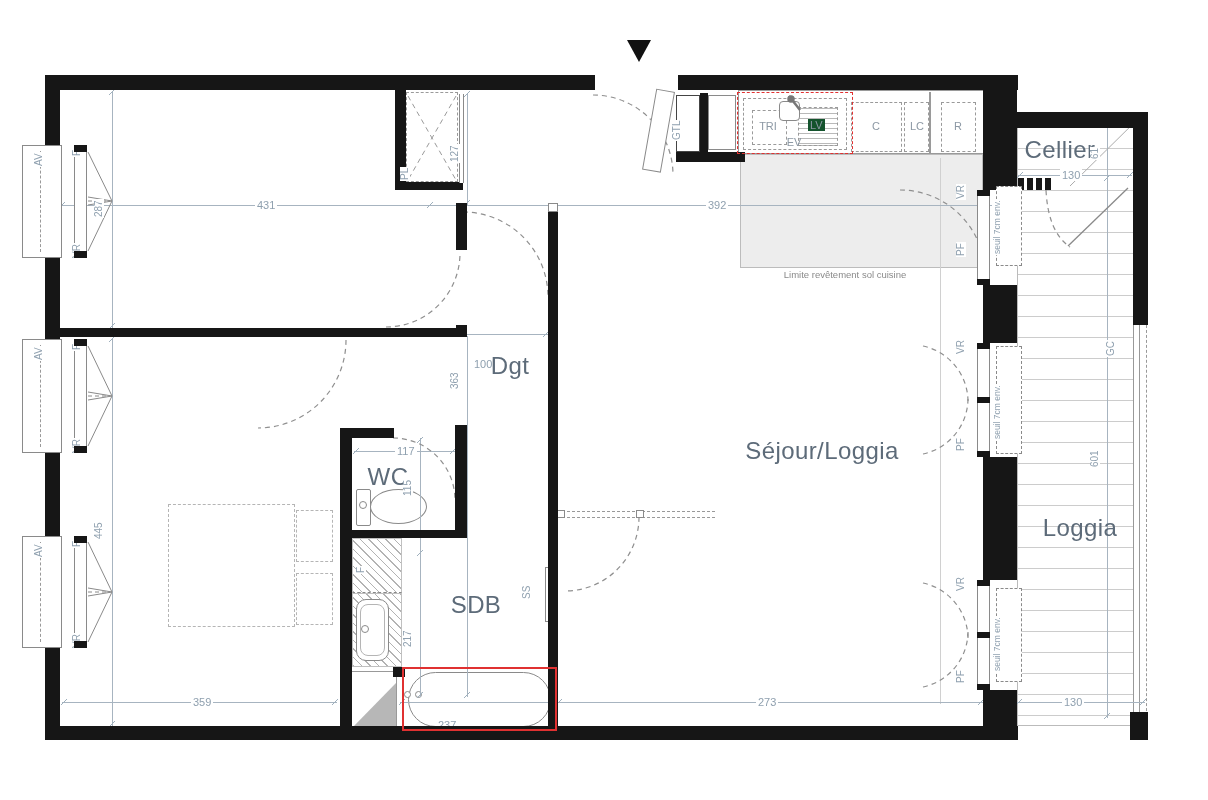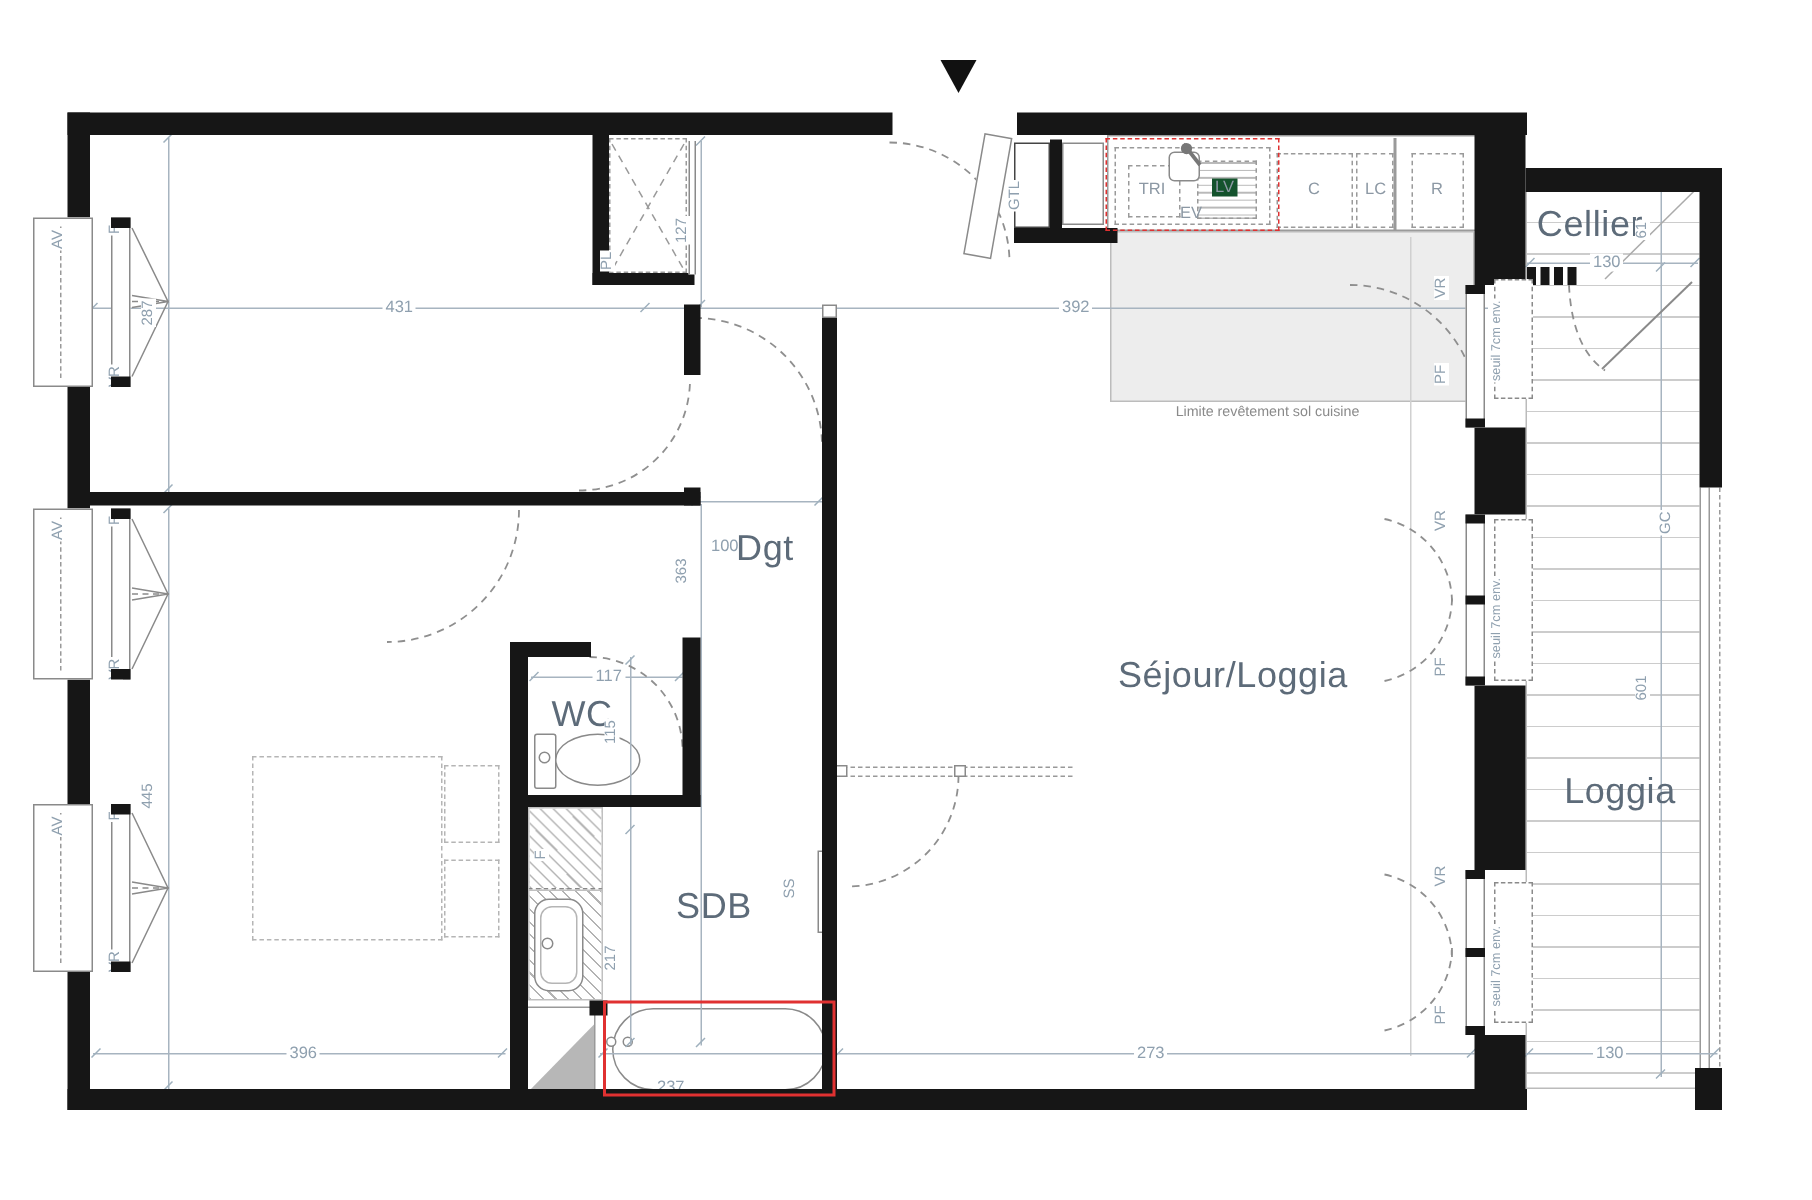--- a/index.html
+++ b/index.html
@@ -215,21 +215,21 @@
   <div class="chip" style="left:255px;top:199px;">431</div>
   <div class="chip" style="left:706px;top:199px;">392</div>
   <div class="vtext" style="left:104px;top:208px;">287</div>
   <div class="vtext" style="left:104px;top:530px;">445</div>
   <div class="vtext" style="left:460px;top:153px;">127</div>
   <div class="chip" style="left:472px;top:328px;margin-top:30px;">100</div>
   <div class="vtext" style="left:460px;top:380px;">363</div>
   <div class="chip" style="left:395px;top:445px;">117</div>
   <div class="vtext" style="left:413px;top:487px;">115</div>
   <div class="vtext" style="left:413px;top:638px;">217</div>
-  <div class="chip" style="left:191px;top:696px;">396</div>
+  <div class="chip" style="left:191px;top:696px;">359</div>
   <div class="chip" style="left:436px;top:719px;">237</div>
   <div class="chip" style="left:756px;top:696px;">273</div>
   <div class="chip" style="left:1062px;top:696px;">130</div>
   <div class="chip" style="left:1060px;top:169px;">130</div>
   <div class="vtext" style="left:1100px;top:150px;">61</div>
   <div class="vtext" style="left:1100px;top:458px;">601</div>
 
   <div class="room" style="left:475px;top:352px;width:70px;">Dgt</div>
   <div class="room" style="left:353px;top:463px;width:70px;">WC</div>
   <div class="room" style="left:426px;top:591px;width:100px;">SDB</div>

